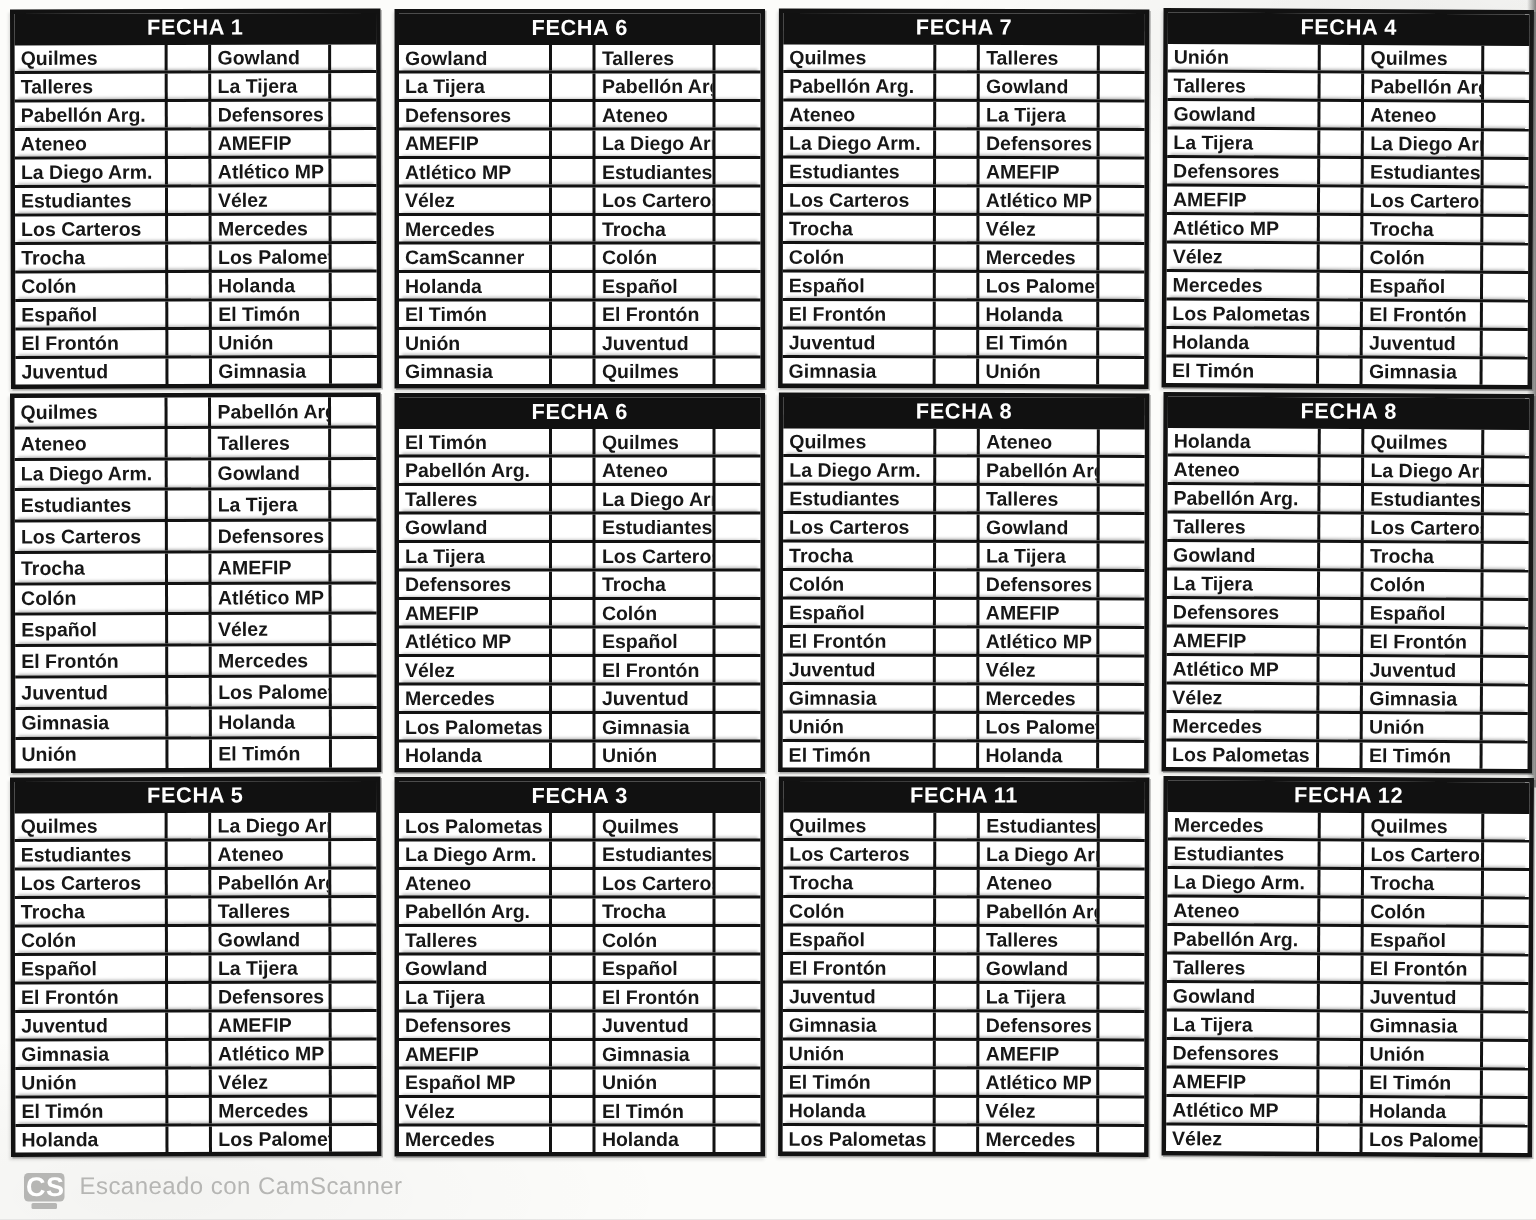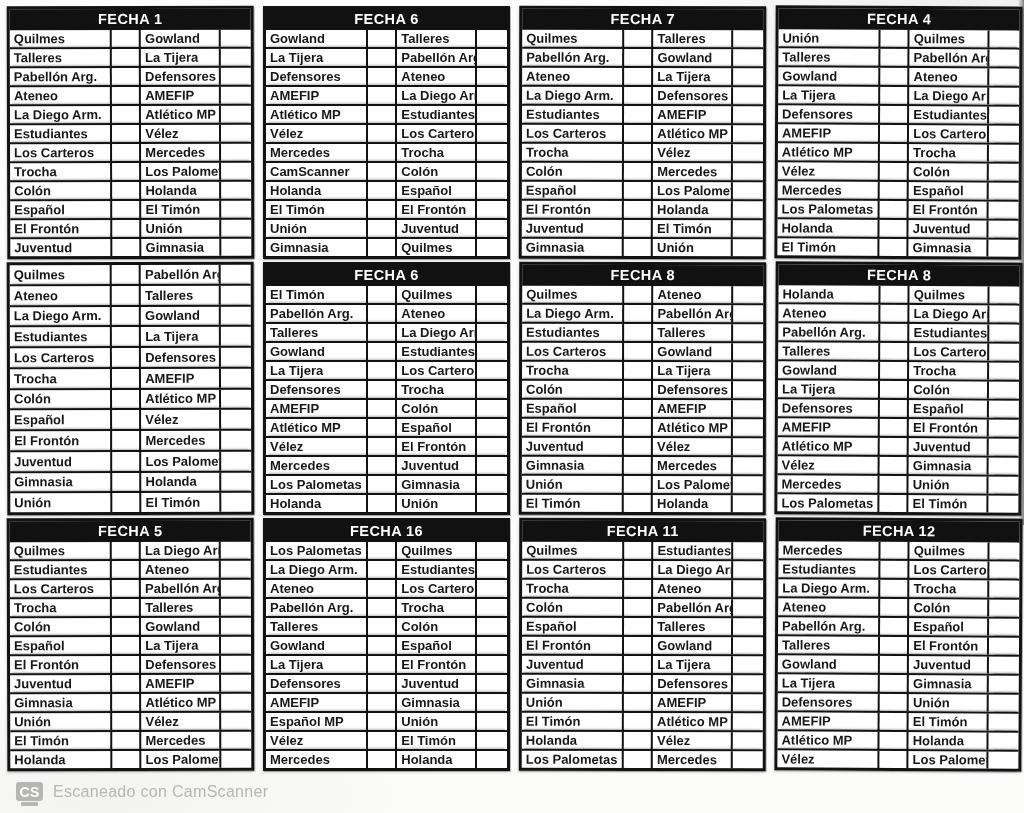--- a/index.html
+++ b/index.html
@@ -89,24 +89,24 @@
     letter-spacing: 0.3px;
   }
   .cs-badge {
     position: relative;
     width: 27px;
     height: 19px;
     background: var(--wm, #b6b6b4);
     border-radius: 3px;
     color: #ffffff;
     font-weight: bold;
-    font-size: 14px;
+    font-size: 18px;
     display: flex;
     align-items: center;
-    justify-content: center;
+    justify-content: flex-end;
   }
   .cs-badge::after {
     content: "";
     position: absolute;
     left: 5px;
     right: 5px;
     bottom: -5px;
     height: 4px;
     background: var(--wm, #b6b6b4);
     border-radius: 1px;
@@ -829,21 +829,21 @@
           <div class="match-row">
     <span class="cell home">Holanda</span>
     <span class="cell score"></span>
     <span class="cell away">Los Palometas</span>
     <span class="cell score last"></span>
   </div>
         </div>
   </section>
       <section class="fixture">
     <header class="fixture-header">
-      <span>FECHA 16</span>
+      <span>FECHA 3</span>
     </header>
     <div class="fixture-body">
           <div class="match-row">
     <span class="cell home">Los Palometas</span>
     <span class="cell score"></span>
     <span class="cell away">Quilmes</span>
     <span class="cell score last"></span>
   </div>
           <div class="match-row">
     <span class="cell home">La Diego Arm.</span>

